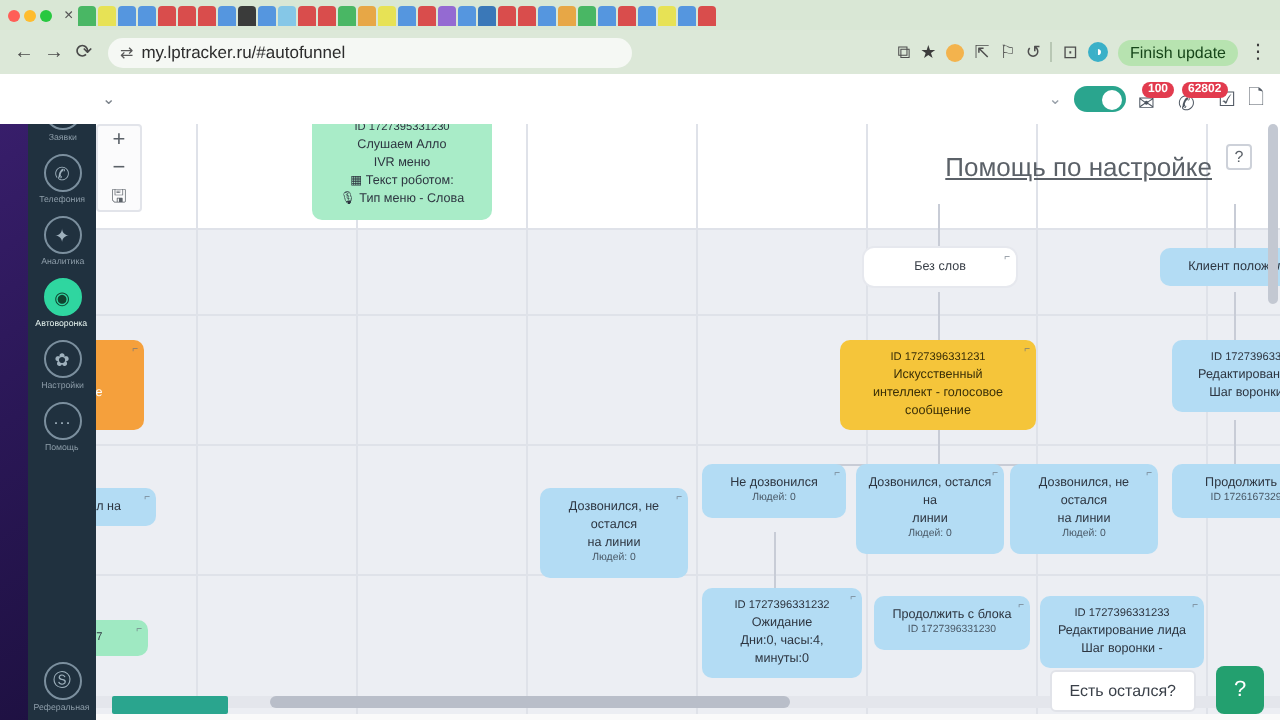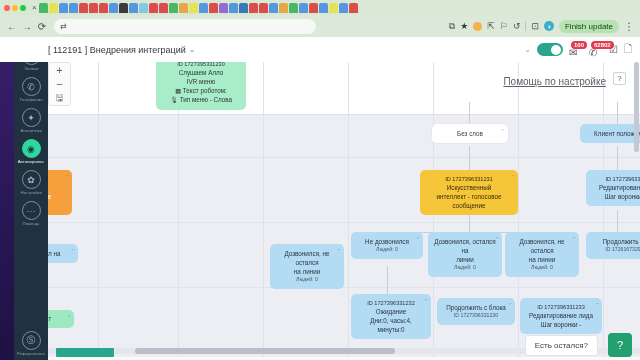--- a/index.html
+++ b/index.html
@@ -157,21 +157,21 @@
   .zoom-panel {
     position: absolute; top: 0px; left: 0px;
     background: #fbfbfc; border: 1px solid #e2e4ea; border-radius: 2px;
     width: 23px; display: flex; flex-direction: column; align-items: center;
     padding: 3px 0; gap: 6px; z-index: 30;
   }
   .zoom-btn { font-size: 11px; color: #5b6168; line-height: 8px; }
   .zoom-btn.save { font-size: 9px; }
 
   .help-link {
-    position: absolute; top: 14px; right: 34px; font-size: 10px;
+    position: absolute; top: 14px; right: 34px; font-size: 13px;
     color: #5b6168; text-decoration: underline; z-index: 30;
     white-space: nowrap;
   }
   .help-qmark {
     position: absolute; top: 10px; right: 14px;
     width: 13px; height: 13px; border: 1px solid #cdd1d9;
     background: #fff; border-radius: 2px;
     display: flex; align-items: center; justify-content: center;
     font-size: 8px; color: #5b6168; z-index: 30;
   }
@@ -280,20 +280,21 @@
       <span class="tab-ico" style="background: rgb(217, 64, 64);"></span>
     </div>
 </div>
 
 <div class="browser-toolbar">
   <span class="nav-btn">←</span>
   <span class="nav-btn">→</span>
   <span class="nav-btn">⟳</span>
   <div class="omnibox">
     <span class="tune-ico">⇄</span>
+    <span class="url">my.lptracker.ru/#autofunnel</span>
   </div>
   <div class="toolbar-right">
     <span class="tb-ico">⧉</span>
     <span class="tb-ico star">★</span>
     <span class="tb-ico orange-dot"></span>
     <span class="tb-ico">⇱</span>
     <span class="tb-ico">⚐</span>
     <span class="tb-ico">↺</span>
     <span class="tb-sep"></span>
     <span class="tb-ico">⊡</span>
@@ -329,21 +330,20 @@
       <span class="sb-glyph">···</span>
       <span class="sb-label">Помощь</span>
     </div>
     <div class="sb-item sb-bottom">
       <span class="sb-glyph">Ⓢ</span>
       <span class="sb-label">Реферальная</span>
     </div>
   </div>
 
 <div class="app-header">
-  <span class="funnel-title">[ 112191 ] Внедрения интеграций</span>
   <span class="funnel-caret">⌄</span>
   <div class="header-right">
     <span class="hdr-caret">⌄</span>
     <span class="toggle-sw"></span>
     <span class="badge-wrap">
       <span class="badge-ico">✉</span>
       <span class="badge-count">100</span>
     </span>
     <span class="badge-wrap">
       <span class="badge-ico">✆</span>

